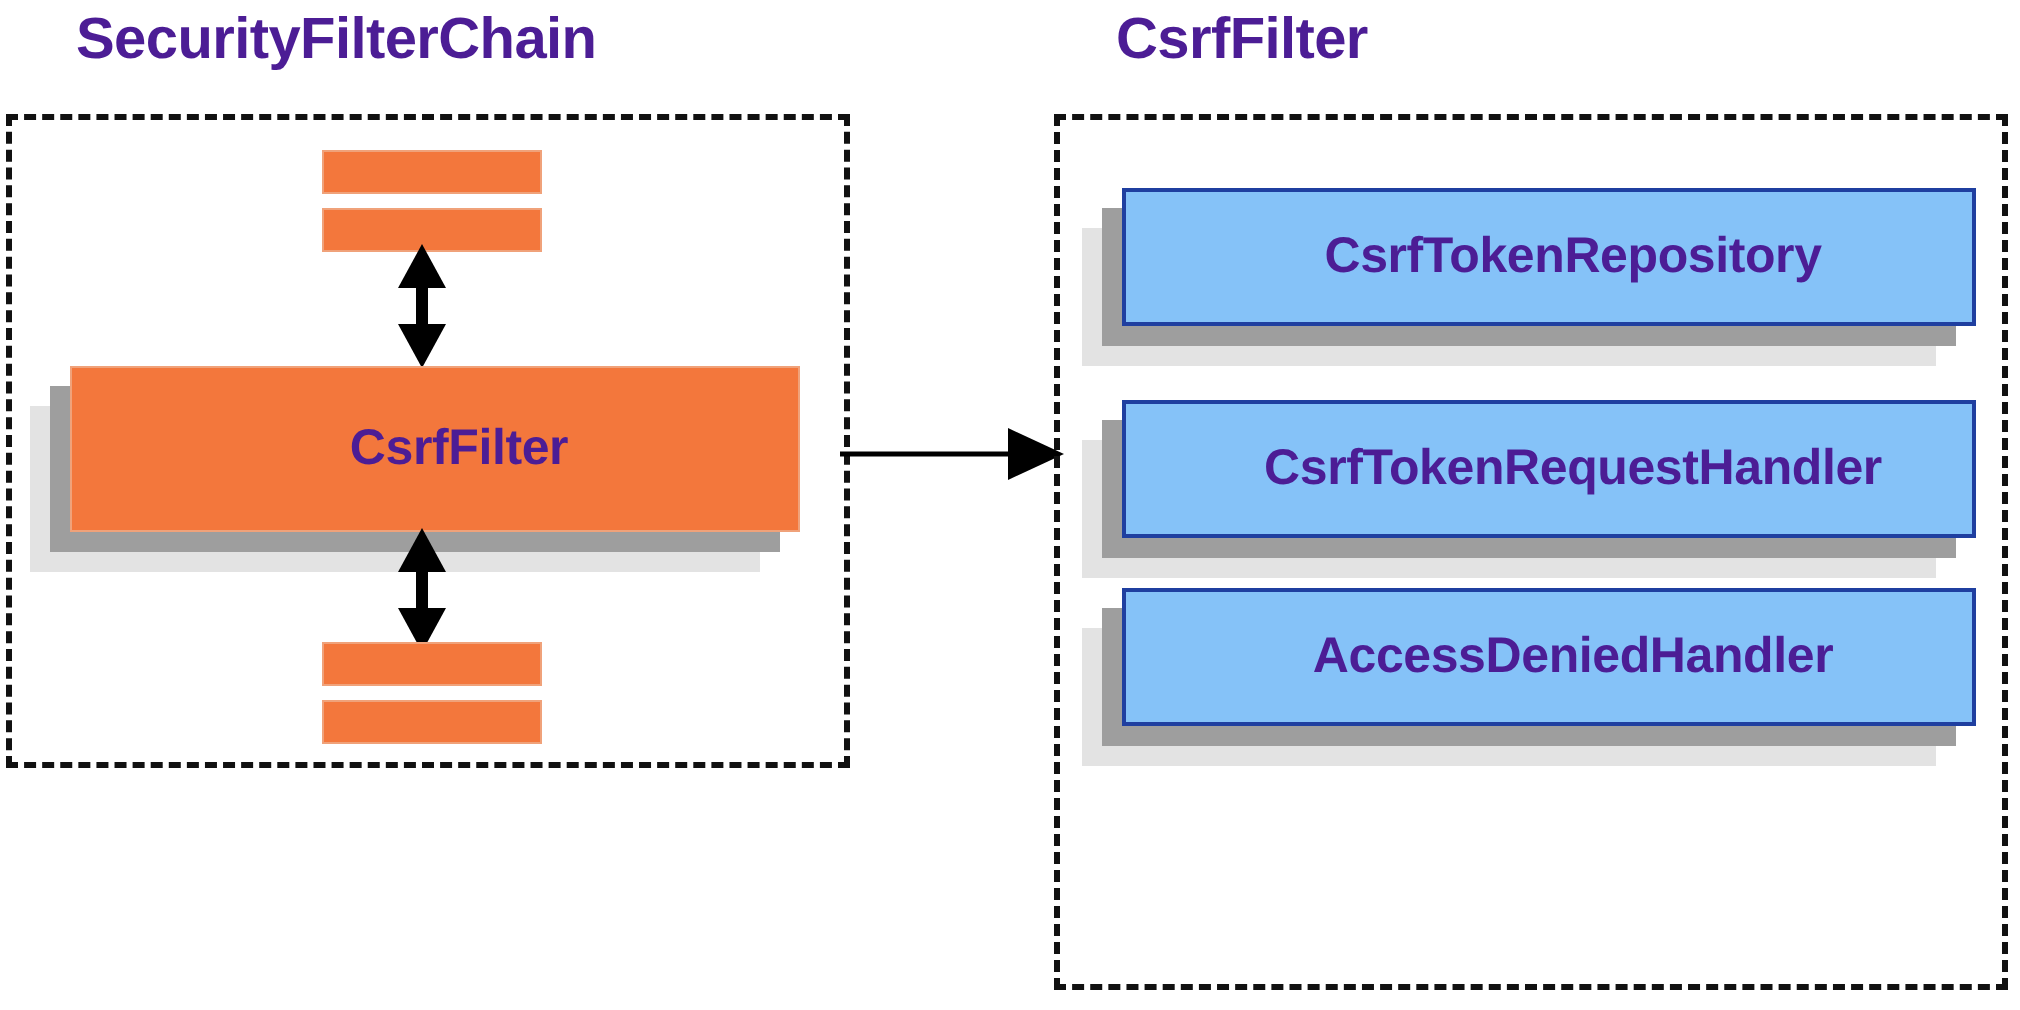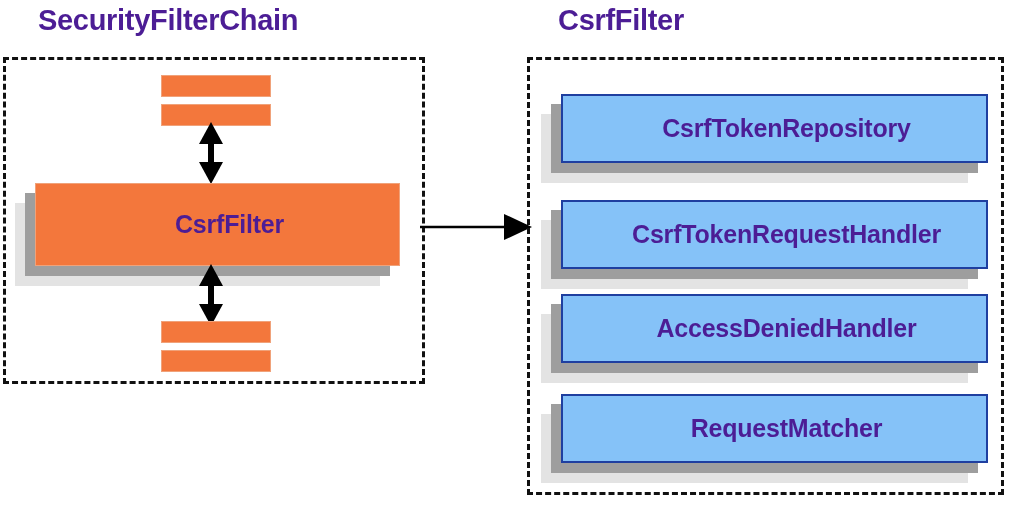--- a/index.html
+++ b/index.html
@@ -201,21 +201,14 @@
   </div>
 
   <div class="card card-blue row-2">
     <div class="shadow-light"></div>
     <div class="shadow-dark"></div>
     <div class="face">
       <span class="label">AccessDeniedHandler</span>
     </div>
   </div>
 
-  <div class="card card-blue row-3">
-    <div class="shadow-light"></div>
-    <div class="shadow-dark"></div>
-    <div class="face">
-      <span class="label">RequestMatcher</span>
-    </div>
-  </div>
 
 </div>
 
 </body></html>

